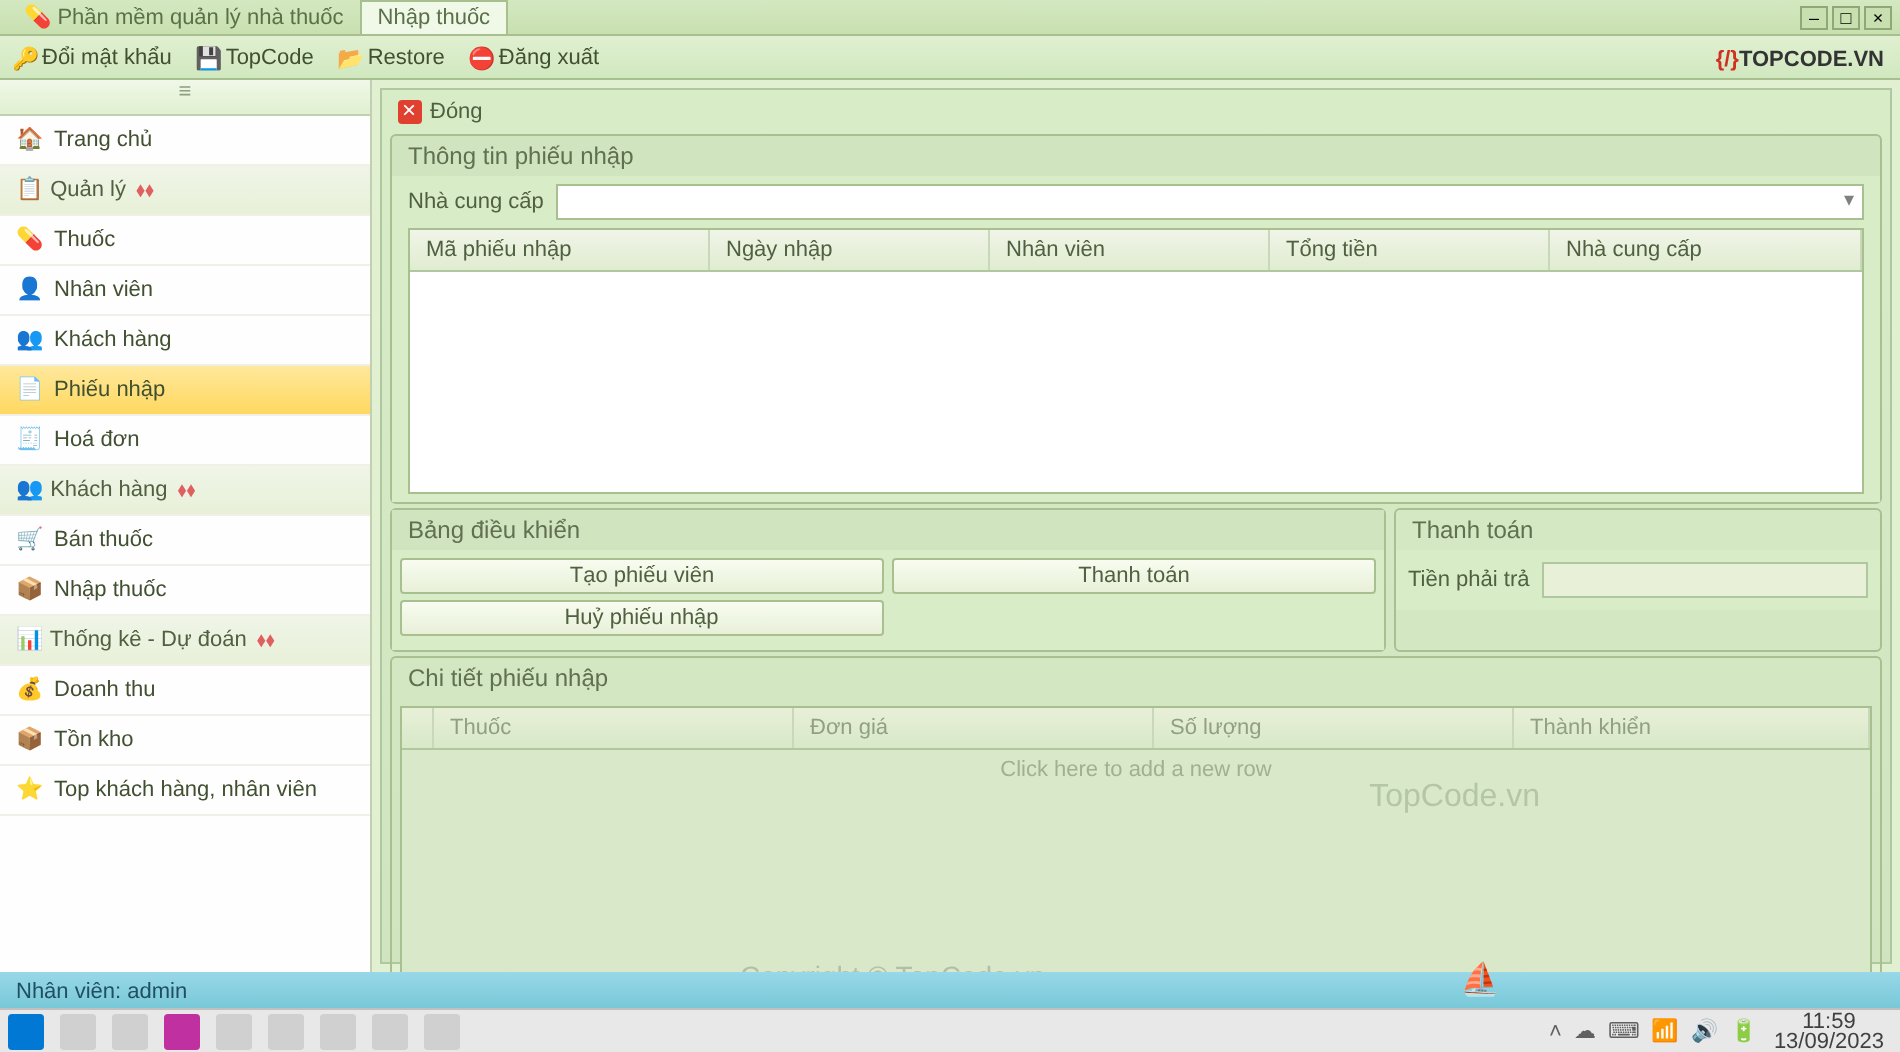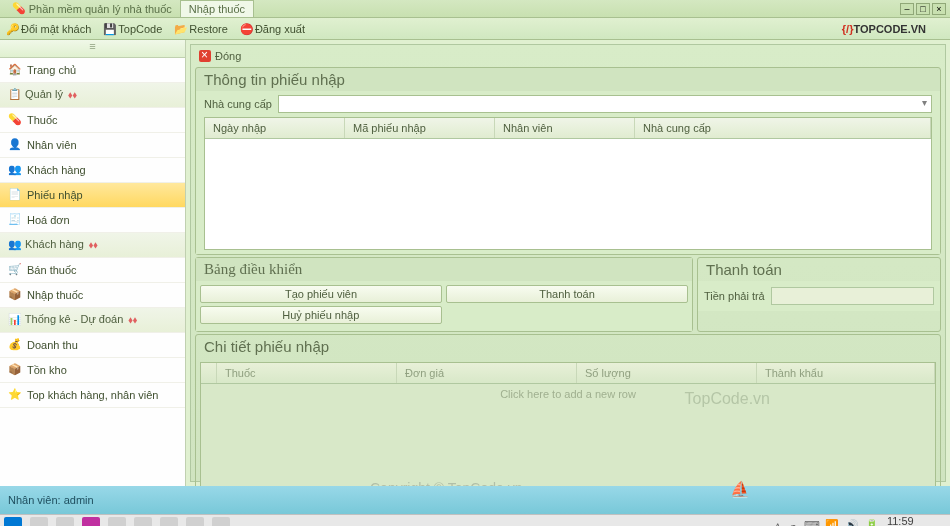--- a/index.html
+++ b/index.html
@@ -8,82 +8,82 @@
 .titlebar { height: 18px; background: linear-gradient(#d4e8c1, #c8e0b0); display: flex; align-items: center; padding: 0 4px; border-bottom: 1px solid #a8c090; }
 .titlebar .tab { padding: 2px 8px; color: #5a7048; display: flex; align-items: center; gap: 3px; }
 .titlebar .tab.active { background: #f0f8e8; border: 1px solid #a8c090; border-bottom: none; }
 .titlebar .spacer { flex: 1; }
 .titlebar .winbtns { display: flex; gap: 2px; }
 .titlebar .winbtn { width: 14px; height: 12px; background: #c8e0b0; border: 1px solid #90a878; font-size: 9px; text-align: center; line-height: 10px; }
 
 .toolbar { height: 22px; background: linear-gradient(#e0f0d0, #d0e8c0); display: flex; align-items: center; padding: 0 6px; gap: 12px; border-bottom: 1px solid #a8c090; position: relative; }
 .toolbar .item { display: flex; align-items: center; gap: 3px; color: #405030; cursor: pointer; }
 .toolbar .ico { width: 12px; height: 12px; display: inline-block; }
-.logo-topcode { position: absolute; right: 24px; top: 2px; font-weight: bold; font-size: 14px; color: #333; }
+.logo-topcode { position: absolute; right: 8px; top: 2px; font-weight: bold; font-size: 14px; color: #333; }
 .logo-topcode .brace { color: #d03020; font-weight: bold; }
 
 .main { display: flex; height: calc(100% - 40px - 18px - 22px); }
 
 .sidebar { width: 186px; background: #fefefe; border-right: 1px solid #c0d0b0; display: flex; flex-direction: column; }
 .sidebar-toggle { height: 18px; background: linear-gradient(#f0f8e8, #e0f0d0); border-bottom: 1px solid #c0d0b0; text-align: center; color: #90a080; }
 .nav-item { padding: 5px 8px; display: flex; align-items: center; gap: 5px; color: #405030; cursor: pointer; border-bottom: 1px solid #f0f0e8; }
 .nav-item.header { background: linear-gradient(#f0f5e8, #e8f0d8); font-weight: normal; color: #506040; }
 .nav-item.active { background: linear-gradient(#ffe89c, #ffd860); }
 .nav-item .exp { color: #e06060; font-size: 10px; }
 .nav-ico { width: 14px; height: 14px; display: inline-block; }
 
 .content { flex: 1; padding: 4px; background: #e0f0d0; position: relative; }
 .content-inner { background: linear-gradient(#d8ecc8, #d0e4c0); border: 1px solid #b0c8a0; height: 100%; padding: 2px; }
 .close-row { padding: 3px 6px; display: flex; align-items: flex-start; gap: 4px; color: #506040; }
 .close-ico { width: 12px; height: 12px; background: #e04030; display: inline-block; border-radius: 2px; position: relative; }
 .close-ico::after { content: '×'; color: #fff; position: absolute; left: 2px; top: -2px; font-size: 12px; }
 
 .panel { border: 1px solid #a8c090; margin: 2px; background: #d0e4c0; border-radius: 3px; }
-.panel-title { padding: 3px 8px; color: #607050; font-size: 15px; }
+.panel-title { padding: 3px 8px; color: #607050; font-size: 12px; }
 .panel-body { padding: 4px 8px; background: #d8ecc8; }
 
 .row { display: flex; align-items: center; gap: 6px; margin-bottom: 4px; }
 .lbl { color: #506040; }
 .combo { flex: 1; height: 18px; background: #fff; border: 1px solid #a8c090; position: relative; }
 .combo::after { content: '▾'; position: absolute; right: 4px; top: 1px; color: #808080; font-size: 10px; }
 
 .grid { border: 1px solid #a8c090; background: #fff; }
 .grid-head { display: flex; background: linear-gradient(#f0f5e8, #e0ecd0); border-bottom: 1px solid #b0c8a0; }
 .grid-head .col { padding: 4px 8px; color: #506040; border-right: 1px solid #c8d8b8; }
 .grid-body { height: 110px; background: #fff; }
 
 .panels-row { display: flex; gap: 4px; margin: 2px; }
 .control-panel { flex: 1; border: 1px solid #a8c090; border-radius: 3px; }
-.control-panel .panel-title { background: #d0e4c0; font-family: Liberation Serif, serif; }
+.control-panel .panel-title { background: #d0e4c0; }
 .control-panel .panel-body { background: #d8ecc8; padding: 4px; }
 .btn-row { display: flex; gap: 4px; margin-bottom: 3px; }
 .btn { flex: 1; height: 18px; background: linear-gradient(#f8fcf0, #e8f0d8); border: 1px solid #a8c090; text-align: center; line-height: 16px; color: #506040; cursor: pointer; border-radius: 2px; }
 .pay-panel { width: 244px; border: 1px solid #a8c090; border-radius: 3px; }
 .pay-body { padding: 6px; background: #d8ecc8; display: flex; align-items: center; gap: 6px; }
 .pay-input { flex: 1; height: 18px; background: #e8f0d8; border: 1px solid #b0c8a0; }
 
 .detail-panel { border: 1px solid #a8c090; margin: 2px; border-radius: 3px; }
 .detail-grid { border: 1px solid #a8c090; margin: 4px; }
 .detail-head { display: flex; background: linear-gradient(#e8f0d8, #d8e8c8); border-bottom: 1px solid #b0c8a0; }
 .detail-head .col { padding: 4px 8px; color: #90a080; border-right: 1px solid #c8d8b8; }
 .detail-head .col:first-child { width: 16px; padding: 4px 2px; }
 .detail-body { height: 120px; background: #d8e8c8; position: relative; }
 .placeholder-row { text-align: center; color: #a0b090; padding: 4px; }
 
 .watermark1 { position: absolute; right: 180px; top: 350px; color: rgba(100,120,90,0.3); font-size: 16px; pointer-events: none; }
 .watermark2 { position: absolute; left: 370px; top: 480px; color: rgba(120,130,120,0.4); font-size: 14px; pointer-events: none; }
 
-.statusbar { height: 28px; background: linear-gradient(#98d8e8, #78c8d8); padding: 2px 8px; color: #205060; display: flex; align-items: center; position: relative; }
+.statusbar { height: 18px; background: linear-gradient(#98d8e8, #78c8d8); padding: 2px 8px; color: #205060; display: flex; align-items: flex-end; position: relative; }
 .boat { position: absolute; right: 200px; top: -6px; font-size: 16px; color: #f0e8d0; }
 
 .taskbar { height: 22px; background: #e8e8e8; border-top: 1px solid #c0c0c0; display: flex; align-items: center; padding: 0 4px; gap: 8px; }
 .taskbar .tb-ico { width: 18px; height: 18px; background: #d0d0d0; border-radius: 2px; }
 .taskbar .spacer { flex: 1; }
 .taskbar .tray { display: flex; align-items: center; gap: 6px; color: #606060; font-size: 10px; }
-.taskbar .clock { text-align: left; line-height: 10px; font-size: 9px; color: #404040; padding-right: 4px; }
+.taskbar .clock { text-align: center; line-height: 10px; font-size: 9px; color: #404040; padding-right: 4px; }
 </style>
 </head>
 <body>
 
 <div class="titlebar">
   <div class="tab">
     <span>💊</span>
     <span>Phần mềm quản lý nhà thuốc</span>
   </div>
   <div class="tab active">
@@ -93,21 +93,21 @@
   <div class="winbtns">
     <div class="winbtn">–</div>
     <div class="winbtn">□</div>
     <div class="winbtn">×</div>
   </div>
 </div>
 
 <div class="toolbar">
   <div class="item">
     <span class="ico">🔑</span>
-    <span>Đổi mật khách</span>
+    <span>Đổi mật khẩu</span>
   </div>
   <div class="item">
     <span class="ico">💾</span>
     <span>TopCode</span>
   </div>
   <div class="item">
     <span class="ico">📂</span>
     <span>Restore</span>
   </div>
   <div class="item">
@@ -190,23 +190,24 @@
 
       <div class="panel">
         <div class="panel-title">Thông tin phiếu nhập</div>
         <div class="panel-body">
           <div class="row">
             <span class="lbl">Nhà cung cấp</span>
             <div class="combo"></div>
           </div>
           <div class="grid">
             <div class="grid-head">
+              <div class="col" style="width:150px">Mã phiếu nhập</div>
               <div class="col" style="width:140px">Ngày nhập</div>
-              <div class="col" style="width:150px">Mã phiếu nhập</div>
               <div class="col" style="width:140px">Nhân viên</div>
+              <div class="col" style="width:140px">Tổng tiền</div>
               <div class="col" style="flex:1">Nhà cung cấp</div>
             </div>
             <div class="grid-body"></div>
           </div>
         </div>
       </div>
 
       <div class="panels-row">
         <div class="control-panel">
           <div class="panel-title">Bảng điều khiển</div>
@@ -230,21 +231,21 @@
       </div>
 
       <div class="detail-panel">
         <div class="panel-title">Chi tiết phiếu nhập</div>
         <div class="detail-grid">
           <div class="detail-head">
             <div class="col"></div>
             <div class="col" style="width:180px">Thuốc</div>
             <div class="col" style="width:180px">Đơn giá</div>
             <div class="col" style="width:180px">Số lượng</div>
-            <div class="col" style="flex:1">Thành khẩu</div>
+            <div class="col" style="flex:1">Thành khiển</div>
           </div>
           <div class="detail-body">
             <div class="placeholder-row">Click here to add a new row</div>
           </div>
         </div>
       </div>
 
     </div>
     <div class="watermark1">TopCode.vn</div>
   </div>

